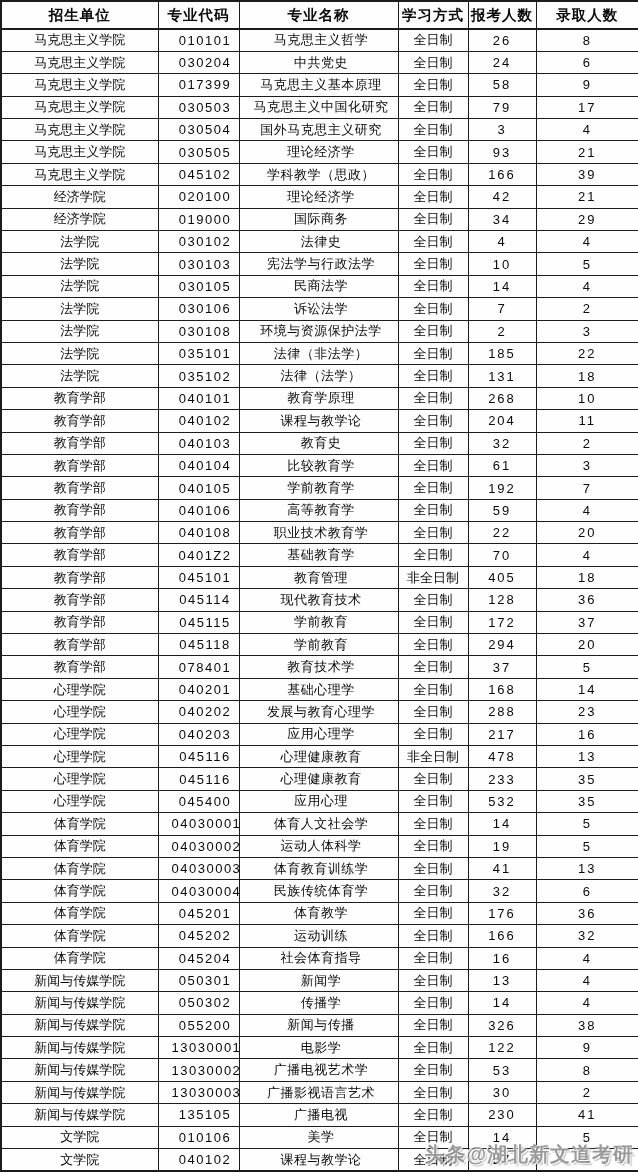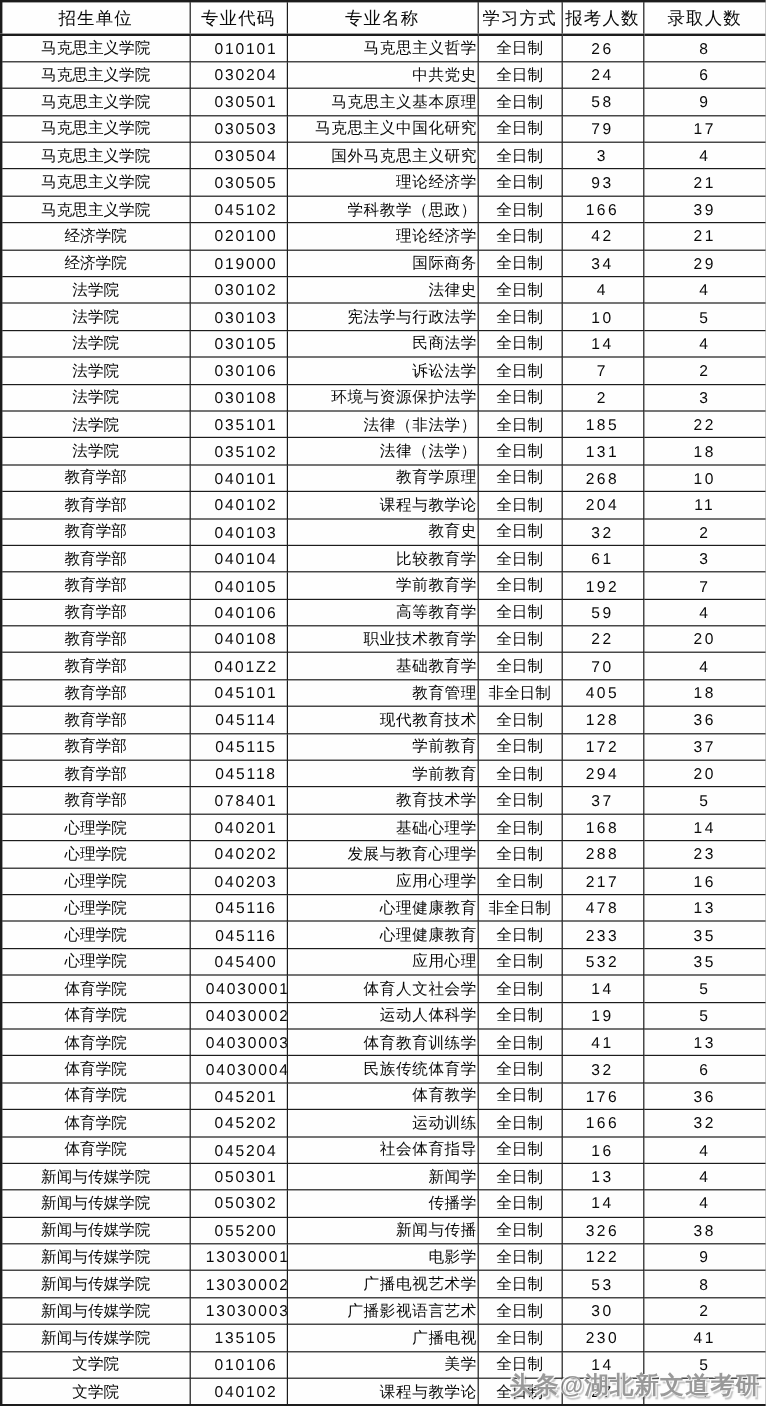--- a/index.html
+++ b/index.html
@@ -21,30 +21,30 @@
     border: 1px solid #1c1c1c;
     text-align: center;
     vertical-align: middle;
     overflow: hidden;
     white-space: nowrap;
   }
   table { border: 2px solid #1c1c1c; }
   thead th {
     height: 28px;
     font-size: 14.5px;
-    font-weight: normal;
+    font-weight: bold;
     letter-spacing: 1px;
     border-bottom: 2px solid #1c1c1c;
   }
   tbody td {
     font-size: 13px;
     height: 22px;
   }
   td.c1 { letter-spacing: 1.5px; padding-left: 13px; }
-  td.c2 { text-align: right; padding-left: 5px; letter-spacing: 0.5px; }
+  td.c2 { text-align: center; padding-left: 5px; letter-spacing: 0.5px; }
   td.c4, td.c5 { letter-spacing: 2px; }
   .watermark {
     position: absolute;
     right: 4px;
     bottom: 4px;
     font-size: 20px;
     font-weight: bold;
     letter-spacing: 1px;
     color: rgba(125, 125, 125, 0.78);
     text-shadow:
@@ -89,21 +89,21 @@
       <tr>
         <td class="c0">马克思主义学院</td>
         <td class="c1">030204</td>
         <td class="c2">中共党史</td>
         <td class="c3">全日制</td>
         <td class="c4">24</td>
         <td class="c5">6</td>
       </tr>
       <tr>
         <td class="c0">马克思主义学院</td>
-        <td class="c1">030501</td>
+        <td class="c1">017399</td>
         <td class="c2">马克思主义基本原理</td>
         <td class="c3">全日制</td>
         <td class="c4">58</td>
         <td class="c5">9</td>
       </tr>
       <tr>
         <td class="c0">马克思主义学院</td>
         <td class="c1">030503</td>
         <td class="c2">马克思主义中国化研究</td>
         <td class="c3">全日制</td>

